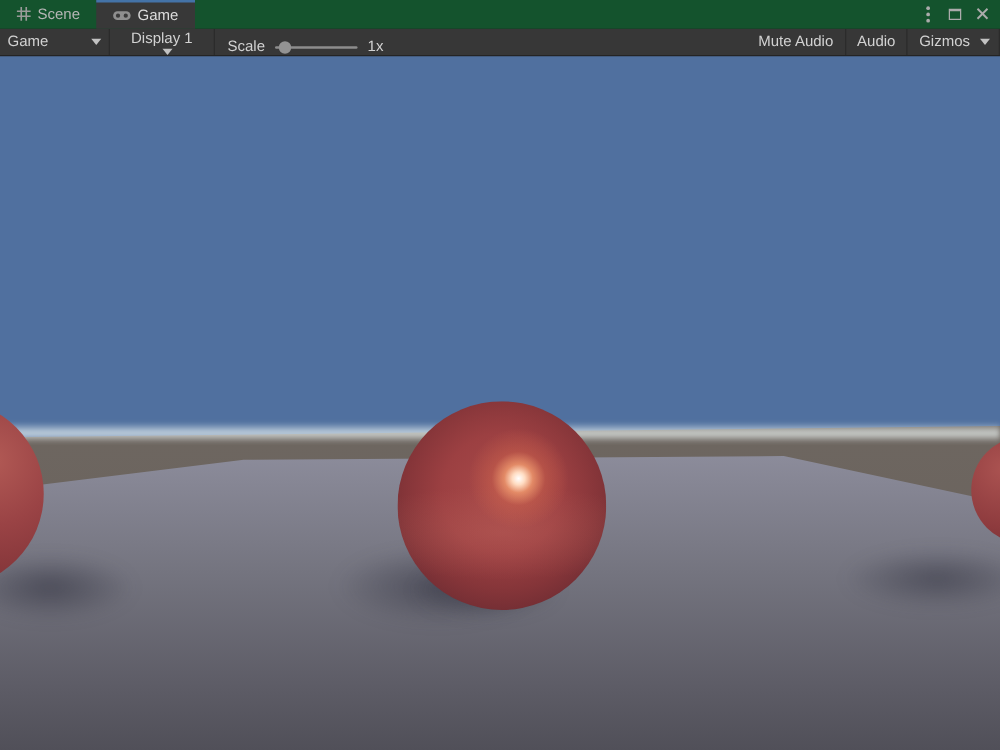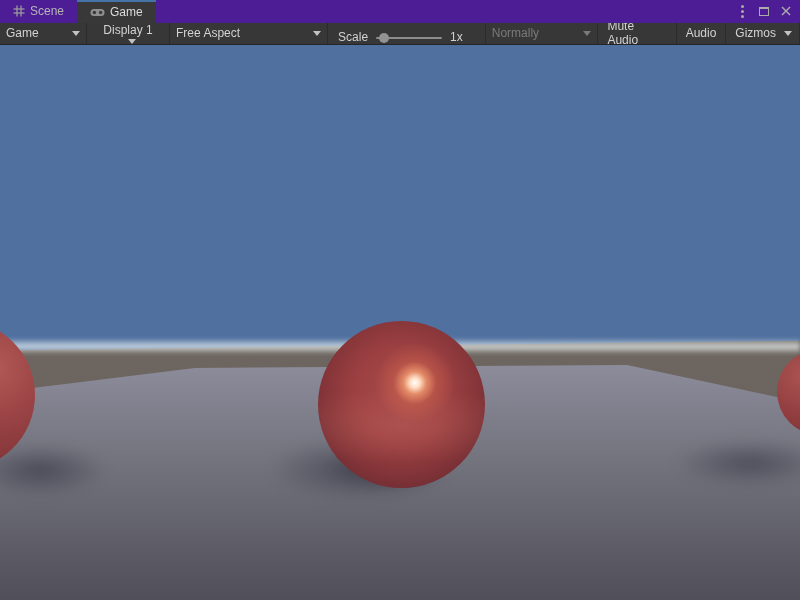--- a/index.html
+++ b/index.html
@@ -1,21 +1,21 @@
 <!DOCTYPE html>
 <html><head>
 <meta charset="utf-8">
 <style>
   * { margin:0; padding:0; box-sizing:border-box; }
   html,body { width:800px; height:600px; overflow:hidden; background:#1c1c1c;
     font-family:"Liberation Sans", sans-serif; }
   .window { width:800px; height:600px; display:flex; flex-direction:column; }
 
   
-  .tabbar { height:23px; background:#4c1d95; display:flex; align-items:stretch; position:relative; }
+  .tabbar { height:23px; background:#14532d; display:flex; align-items:stretch; position:relative; }
   .tab { display:flex; align-items:center; gap:5px; padding:0 13px; font-size:12px;
     color:#b6b6b6; cursor:default; }
   .tab.active { background:#383838; color:#dcdcdc; border-top:2px solid #4473a8; }
   .tab-icon { display:inline-flex; align-items:center; }
   .win-controls { margin-left:auto; display:flex; align-items:center; gap:6px; padding-right:6px; }
   .wc { width:16px; height:16px; display:flex; align-items:center; justify-content:center; }
   .kebab { display:flex; flex-direction:column; gap:2px; }
   .kebab i { width:3px; height:3px; border-radius:50%; background:#ababab; }
   .maxbox { width:10px; height:9px; border:1px solid #ababab; border-top:2px solid #ababab; }
 
@@ -129,37 +129,29 @@
 
   <div class="toolbar">
     <div class="tb-item tb-drop w-game">
       <span>Game</span>
       <span class="caret"></span>
     </div>
     <div class="tb-item tb-drop w-display">
       <span>Display 1</span>
       <span class="caret"></span>
     </div>
-    <div class="tb-item tb-drop w-aspect">
-      <span>Free Aspect</span>
-      <span class="caret"></span>
-    </div>
     <div class="tb-item scale-group">
       <span>Scale</span>
       <span class="slider">
         <span class="slider-track"></span>
         <span class="slider-knob" id="scale-knob" style="left: calc(8% - 2px);"></span>
       </span>
       <span>1x</span>
     </div>
     <div class="tb-item tb-spacer"></div>
-    <div class="tb-item tb-drop disabled w-vsync">
-      <span>Normally</span>
-      <span class="caret"></span>
-    </div>
     <div class="tb-item tb-btn">
       <span>Mute Audio</span>
     </div>
     <div class="tb-item tb-btn">
       <span>Audio</span>
     </div>
     <div class="tb-item tb-drop tb-btn w-gizmos">
       <span>Gizmos</span>
       <span class="caret"></span>
     </div>

